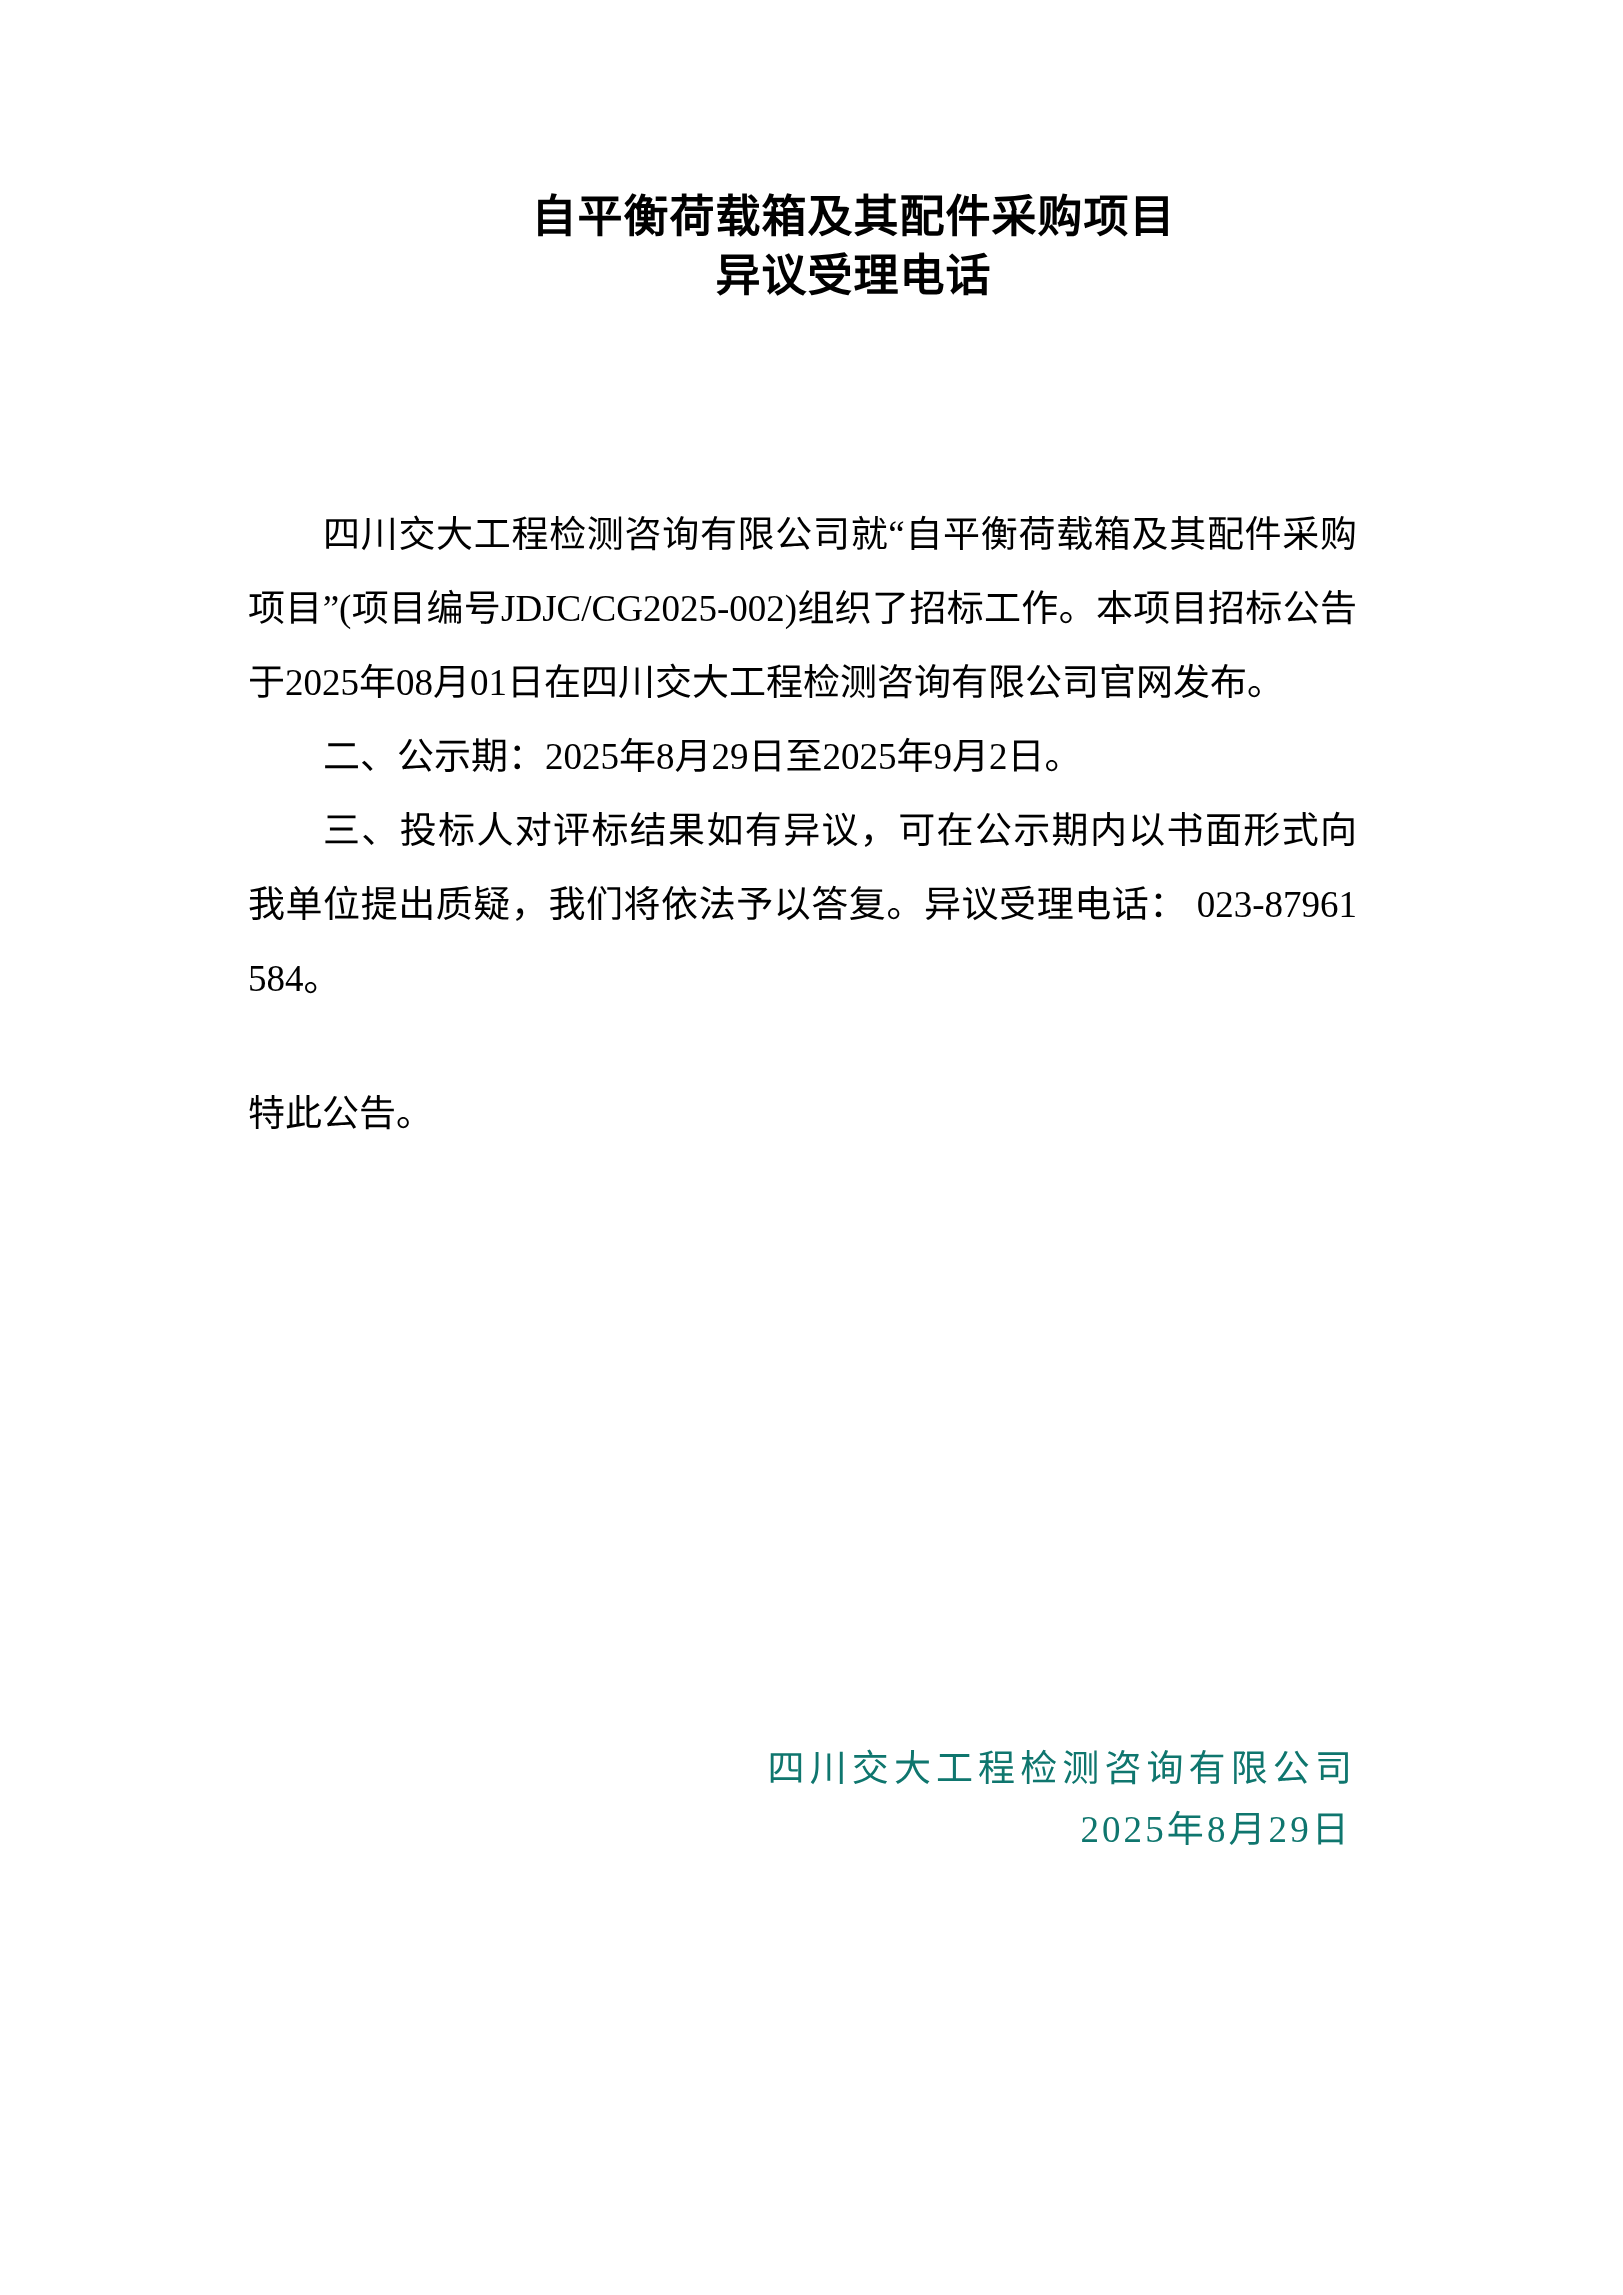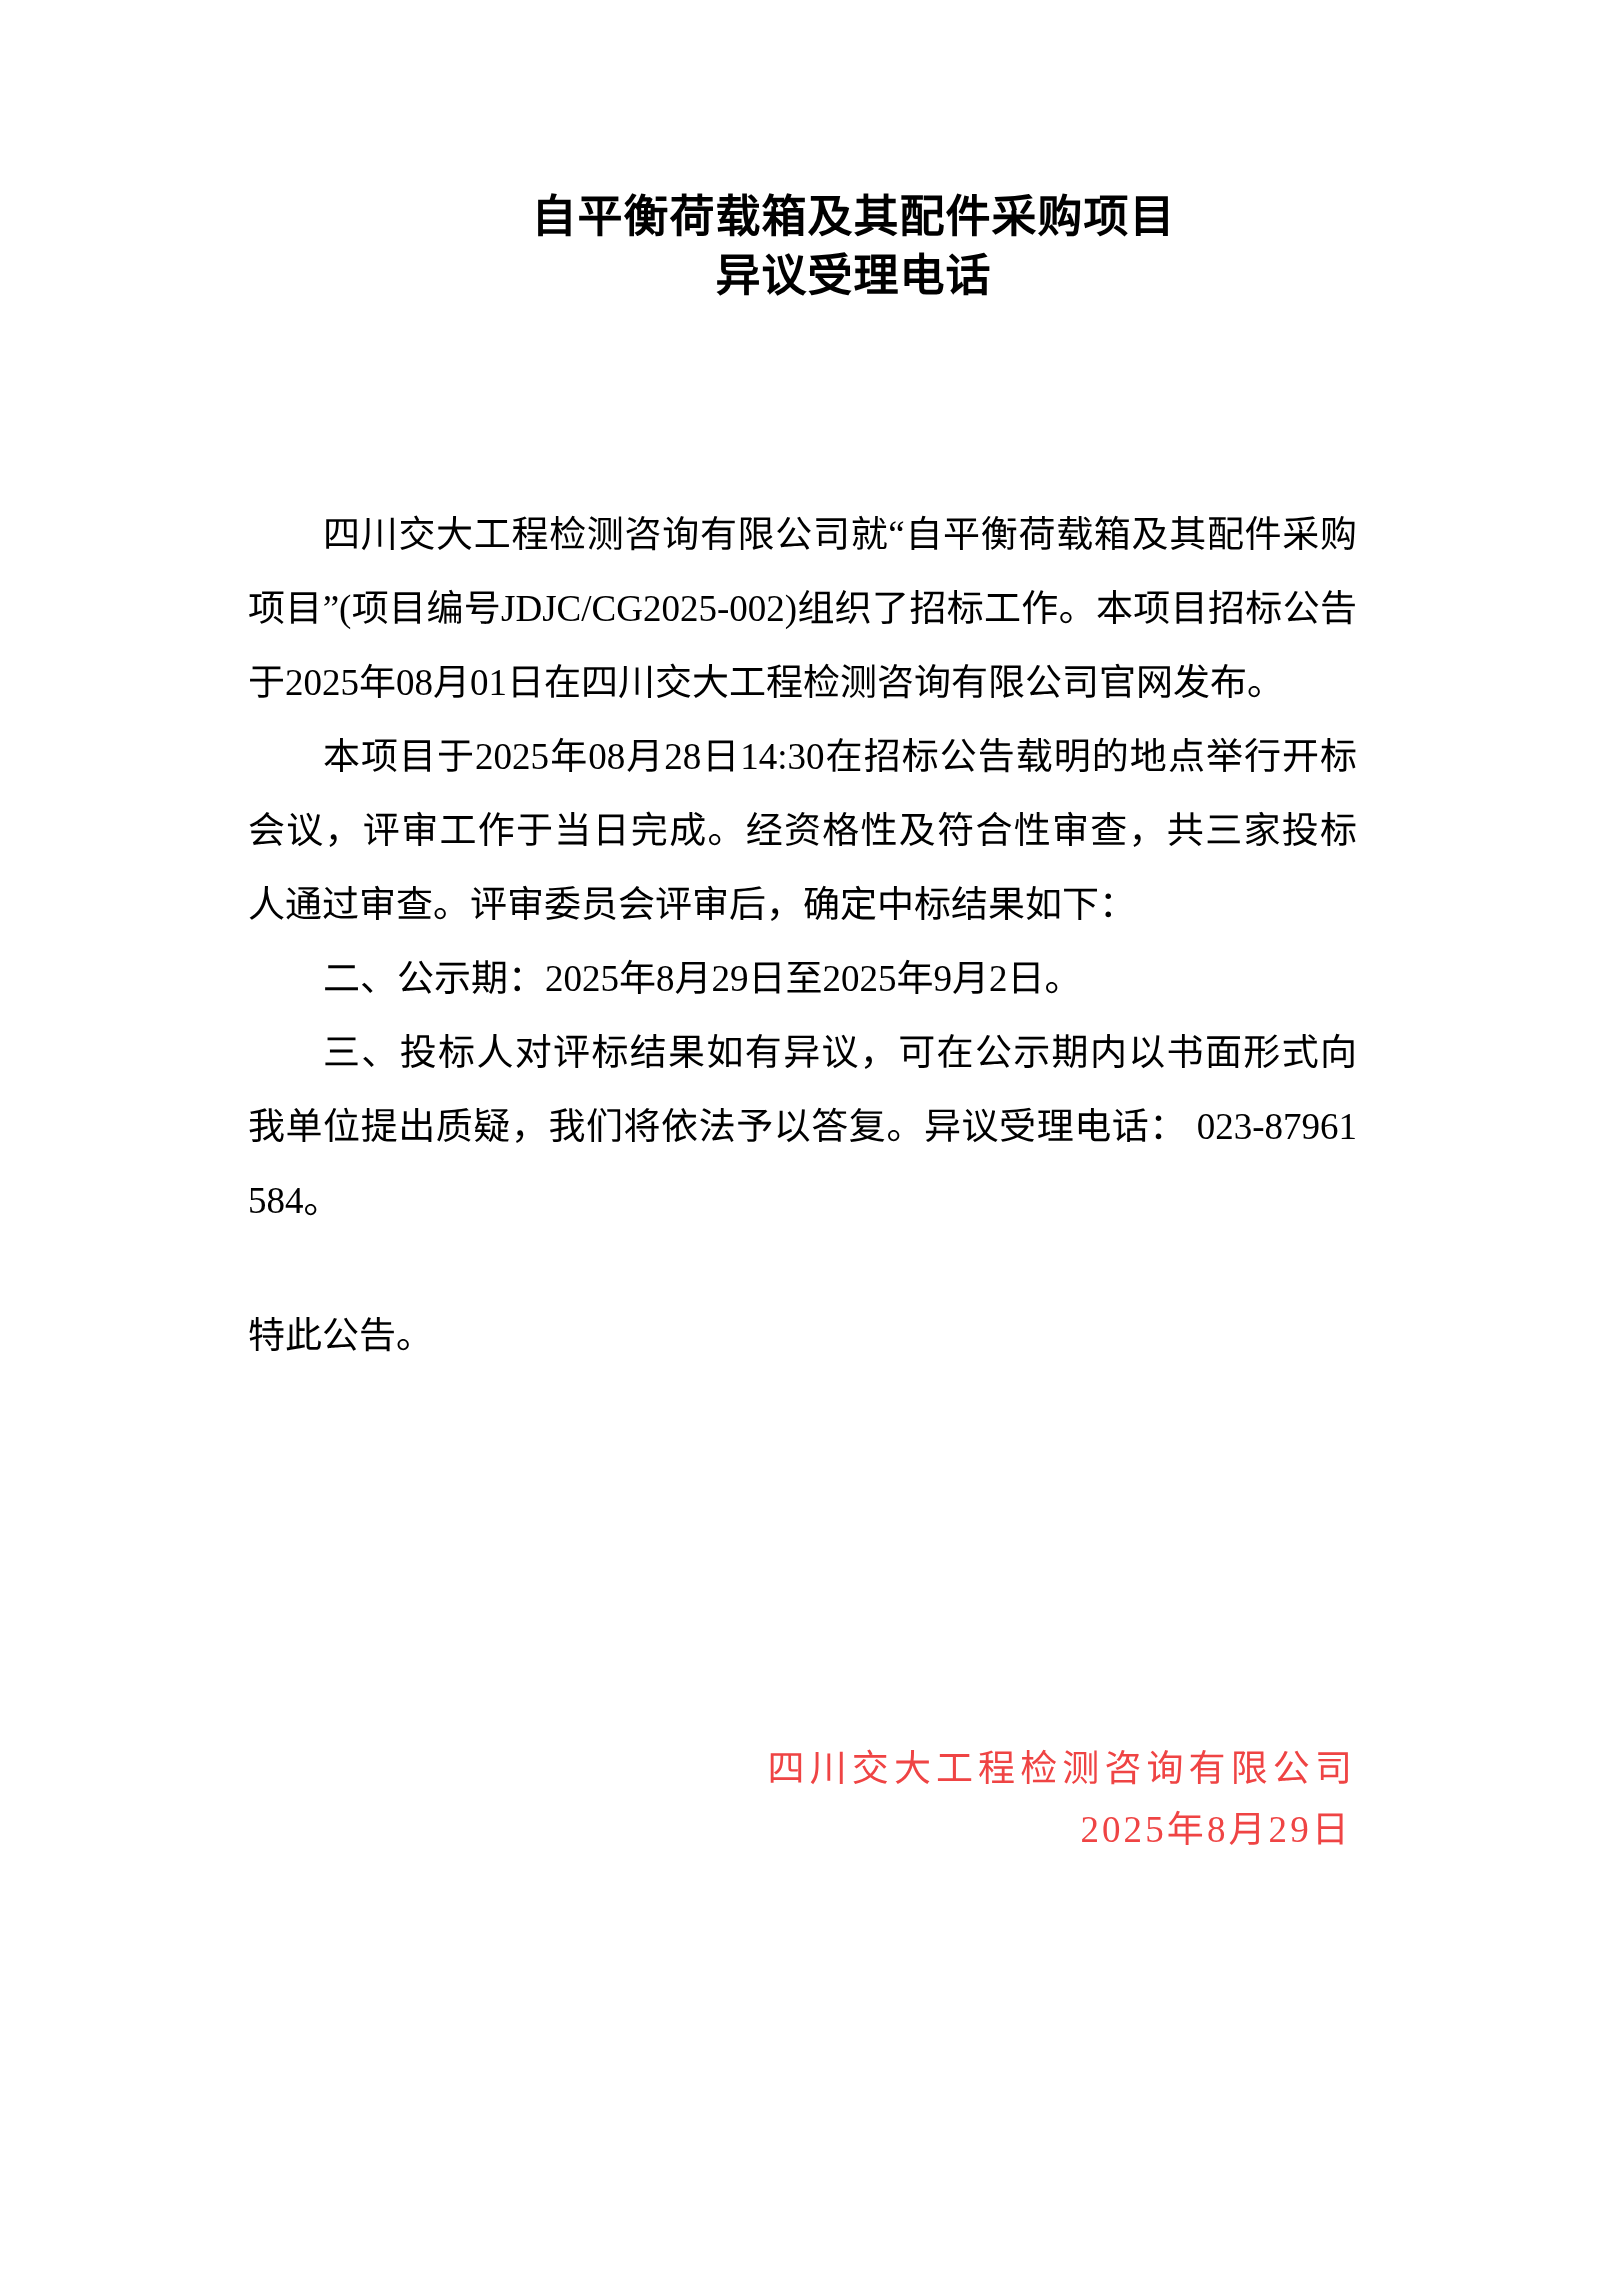--- a/index.html
+++ b/index.html
@@ -79,21 +79,21 @@
     left: 248px;
     top: 1738px;
     width: 1109px;
     text-align: right;
   }
   .sign-line {
     font-family: "Liberation Serif", "DejaVu Serif", serif;
     font-size: 37px;
     line-height: 61px;
     letter-spacing: 5.1px;
-    color: #ef4444;
+    color: #0f766e;
     white-space: nowrap;
   }
   .sign-line.date {
     letter-spacing: 3.1px;
     padding-right: 5.1px;
   }
 </style>
 </head>
 <body>
 
@@ -101,21 +101,20 @@
 
   <div class="title-block">
     <div class="doc-title-line">自平衡荷载箱及其配件采购项目</div>
     <div class="doc-title-line">异议受理电话</div>
   </div>
 
   <div class="body-block">
 
     <p class="para indent">四川交大工程检测咨询有限公司就“自平衡荷载箱及其配件采购项目”(项目编号JDJC/CG2025-002)组织了招标工作。本项目招标公告于2025年08月01日在四川交大工程检测咨询有限公司官网发布。</p>
 
-    <p class="para indent">本项目于2025年08月28日14:30在招标公告载明的地点举行开标会议，评审工作于当日完成。经资格性及符合性审查，共三家投标人通过审查。评审委员会评审后，确定中标结果如下：</p>
 
 
     <p class="para indent">二、公示期：2025年8月29日至2025年9月2日。</p>
 
     <p class="para indent">三、投标人对评标结果如有异议，可在公示期内以书面形式向 我单位提出质疑，我们将依法予以答复。异议受理电话： 023-87961584。</p>
 
 
     <div class="spacer-line"></div>
 
     <p class="para noindent">特此公告。</p>

